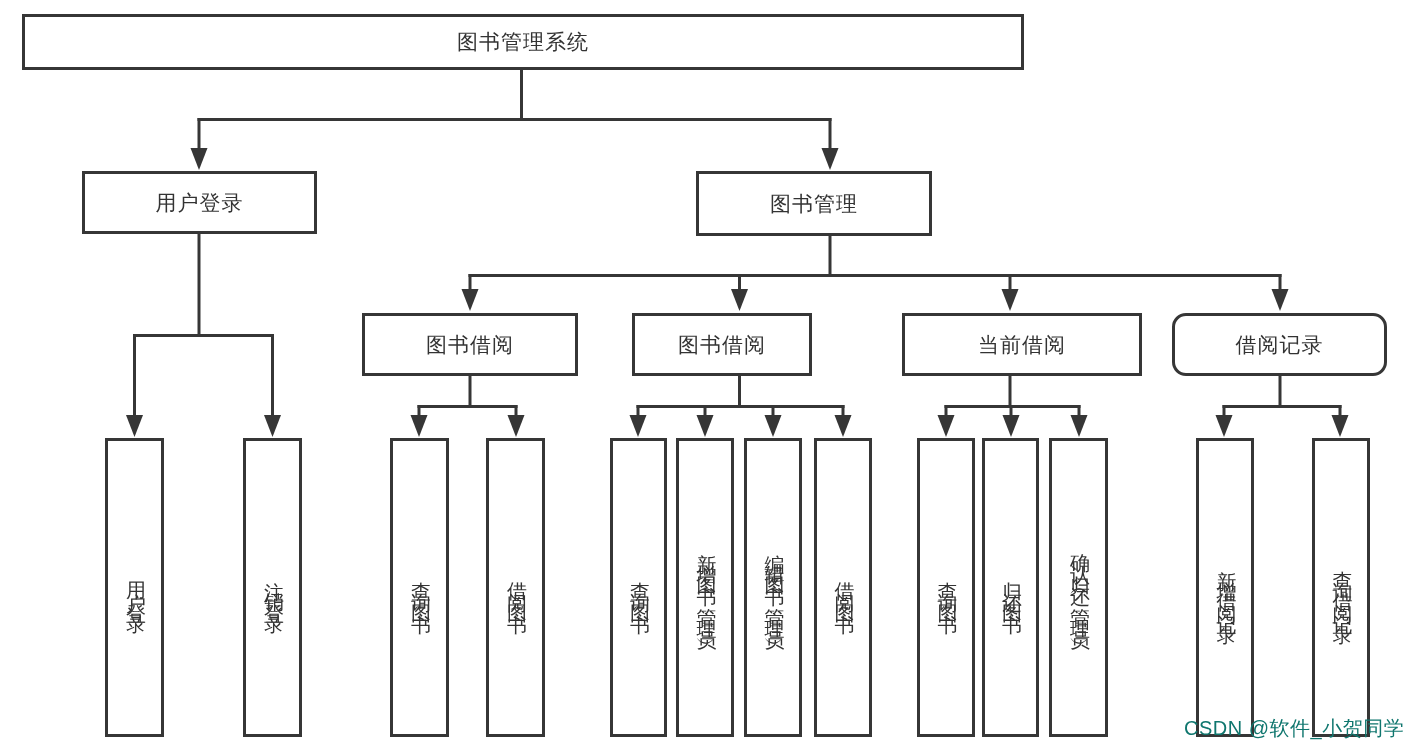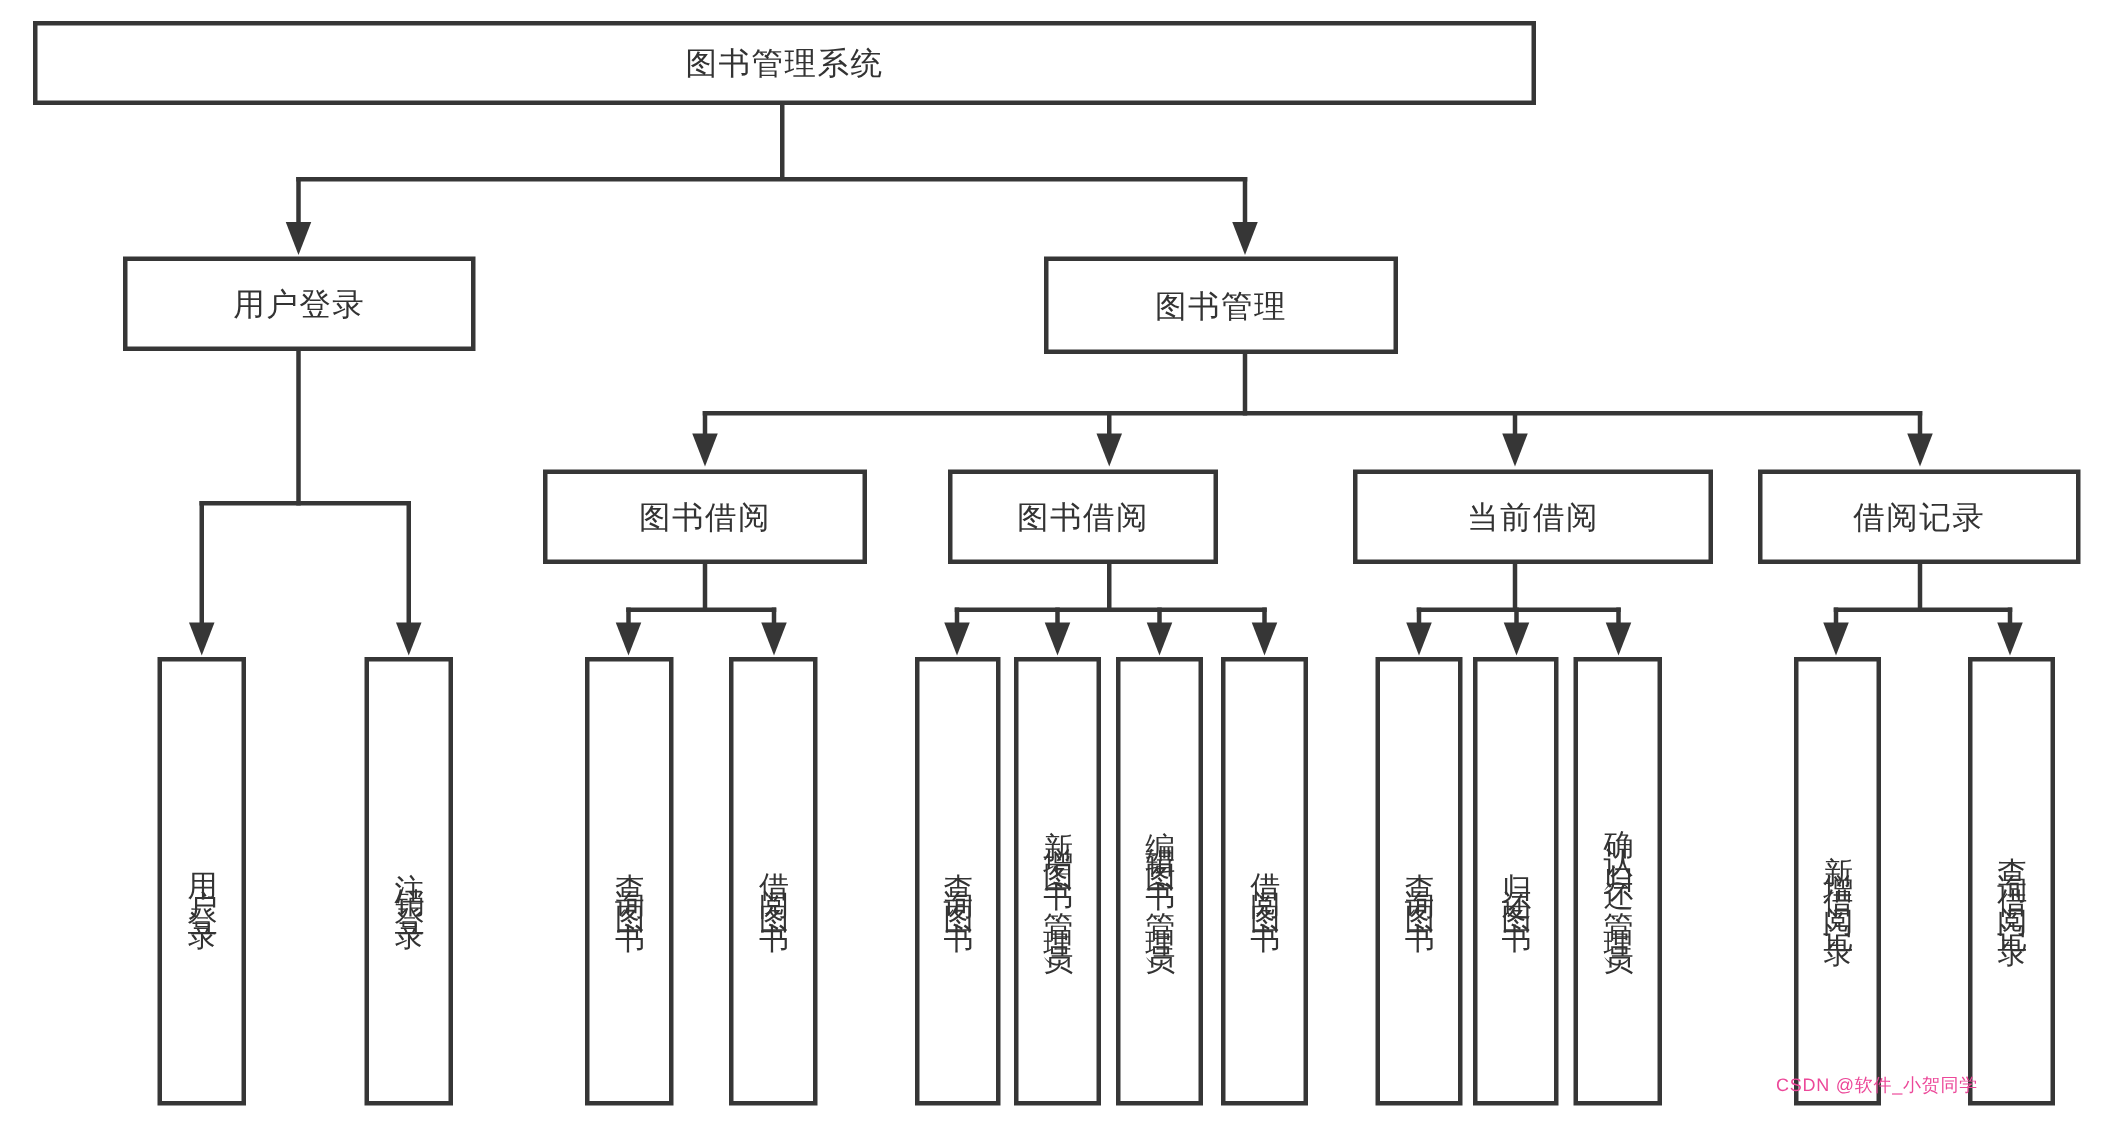--- a/index.html
+++ b/index.html
@@ -5,30 +5,30 @@
   html,body { margin:0; padding:0; background:#ffffff; }
   .stage {
     position:relative; width:1405px; height:747px; background:#ffffff;
     font-family:"Liberation Sans", sans-serif; overflow:hidden;
   }
   .connectors { position:absolute; left:0; top:0; z-index:1; }
   .box {
     position:absolute; box-sizing:border-box; background:#ffffff;
     border:3px solid #363636; color:#333333; z-index:2;
     display:flex; align-items:center; justify-content:center;
-    font-size:21px; letter-spacing:1px; white-space:nowrap;
+    font-size:21px; letter-spacing:1px; white-space:nowrap;font-family:Liberation Mono, monospace;
   }
   .leaf { z-index:2; }
   .leaf .vtext {
     writing-mode:vertical-rl; text-orientation:mixed;
     letter-spacing:11px; line-height:1; font-size:20px; white-space:nowrap;
   }
   .watermark {
     position:absolute; left:1184px; top:715px; z-index:3;
-    font-size:12px; color:#ec4899; letter-spacing:0.5px; white-space:nowrap;
+    font-size:20px; color:#0f766e; letter-spacing:0.5px; white-space:nowrap;
   }
 </style>
 </head>
 <body>
 
 <div class="stage">
 
   <svg class="connectors" width="1405" height="747" viewBox="0 0 1405 747">
     <g stroke="#363636" stroke-width="3" fill="none">
 
@@ -97,21 +97,21 @@
   </svg>
 
   <div class="box" style="left:22px; top:14px; width:1002px; height:56px;">图书管理系统</div>
 
   <div class="box" style="left:82px; top:171px; width:235px; height:63px;">用户登录</div>
   <div class="box" style="left:696px; top:171px; width:236px; height:65px;">图书管理</div>
 
   <div class="box" style="left:362px; top:313px; width:216px; height:63px;">图书借阅</div>
   <div class="box" style="left:632px; top:313px; width:180px; height:63px;">图书借阅</div>
   <div class="box" style="left:902px; top:313px; width:240px; height:63px;">当前借阅</div>
-  <div class="box" style="left:1172px; top:313px; width:215px; height:63px;">借阅记录</div>
+  <div class="box" style="left:1172px; top:313px; width:215px; height:63px;border-radius:14px;">借阅记录</div>
 
   <div class="box leaf" style="left:105px; top:438px; width:59px; height:299px;">
     <span class="vtext">用户登录</span>
   </div>
   <div class="box leaf" style="left:243px; top:438px; width:59px; height:299px;">
     <span class="vtext">注销登录</span>
   </div>
 
   <div class="box leaf" style="left:390px; top:438px; width:59px; height:299px;">
     <span class="vtext">查询图书</span>

